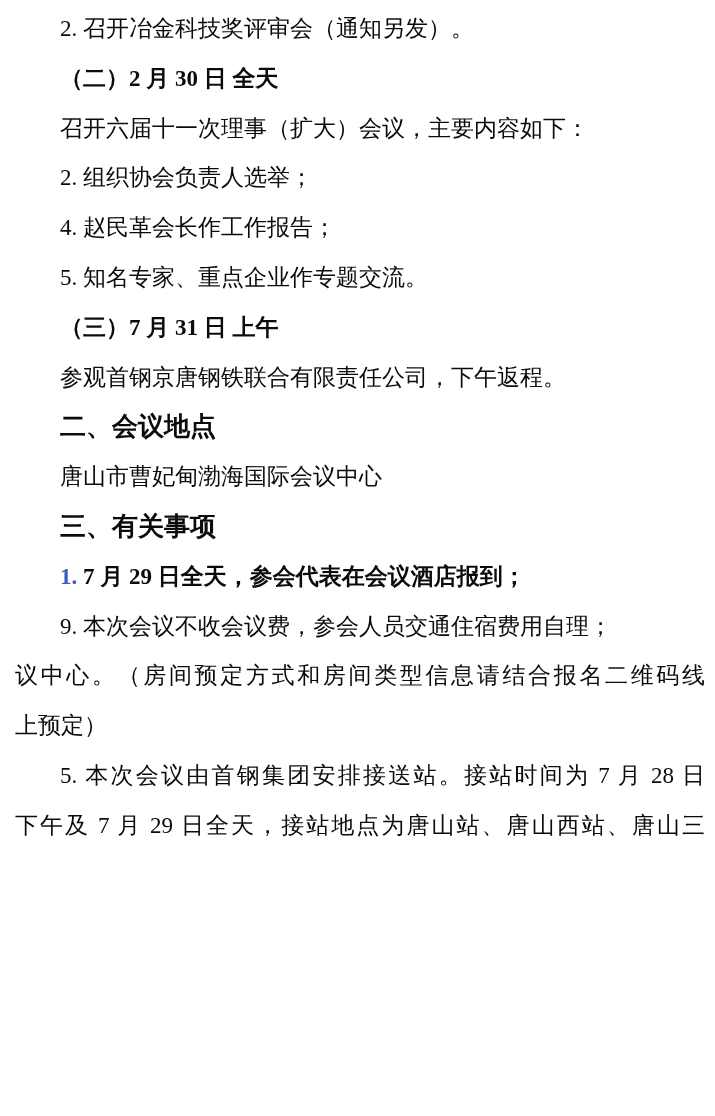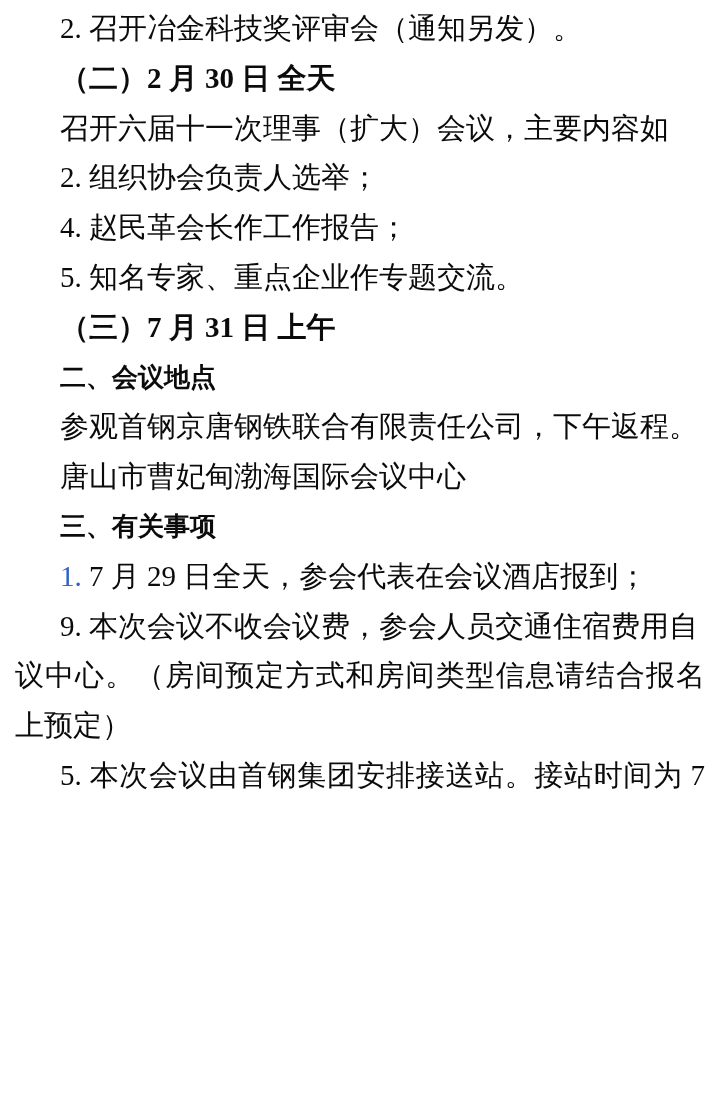--- a/index.html
+++ b/index.html
@@ -14,49 +14,50 @@
     background: #ffffff;
     overflow: hidden;
     box-sizing: border-box;
     padding: 4px 10px 0 15px;
     font-family: "Liberation Serif", "DejaVu Serif", serif;
     color: #0b0b0b;
   }
   .line {
     height: 49.8px;
     line-height: 49.8px;
-    font-size: 29px;
+    font-size: 23px;
     overflow: hidden;
   }
   .indent { padding-left: 45px; }
   .justify { text-align: justify; text-align-last: justify; }
   .body { font-weight: 400; }
-  .bodybold { font-weight: 400; }
+  .bodybold { font-weight: 700; }
   .h2serif { font-weight: 700; }
   .h2sans {
     font-family: "Liberation Sans", "DejaVu Sans", sans-serif;
     font-weight: 700;
     font-size: 26px;
   }
 </style>
 </head>
 <body>
 
 <div class="page">
   <div id="doc">
       <div class="line body indent"><span>2. 召开冶金科技奖评审会（通知另发）。</span></div>
       <div class="line h2serif indent"><span>（二）2 月 30 日 全天</span></div>
       <div class="line body indent"><span>召开六届十一次理事（扩大）会议，主要内容如下：</span></div>
       <div class="line body indent"><span>2. 组织协会负责人选举；</span></div>
       <div class="line body indent"><span>4. 赵民革会长作工作报告；</span></div>
       <div class="line body indent"><span>5. 知名专家、重点企业作专题交流。</span></div>
       <div class="line h2serif indent"><span>（三）7 月 31 日 上午</span></div>
+      <div class="line body indent"><span>参观首钢京唐钢铁联合有限责任公司，下午返程。</span></div>
       <div class="line h2sans indent"><span>二、会议地点</span></div>
-      <div class="line body indent"><span>参观首钢京唐钢铁联合有限责任公司，下午返程。</span></div>
       <div class="line body indent"><span>唐山市曹妃甸渤海国际会议中心</span></div>
       <div class="line h2sans indent"><span>三、有关事项</span></div>
       <div class="line bodybold indent"><span style="color: rgb(47, 95, 201);">1.</span><span> 7 月 29 日全天，参会代表在会议酒店报到；</span></div>
       <div class="line body indent"><span>9. 本次会议不收会议费，参会人员交通住宿费用自理；</span></div>
       <div class="line body justify"><span>议中心。（房间预定方式和房间类型信息请结合报名二维码线</span></div>
       <div class="line body"><span>上预定）</span></div>
       <div class="line body indent justify"><span>5. 本次会议由首钢集团安排接送站。接站时间为 7 月 28 日</span></div>
+      <div class="line body justify"><span>下午及 7 月 29 日全天，接站地点为唐山站、唐山西站、唐山三</span></div>
     </div>
 </div>
 
 </body></html>

